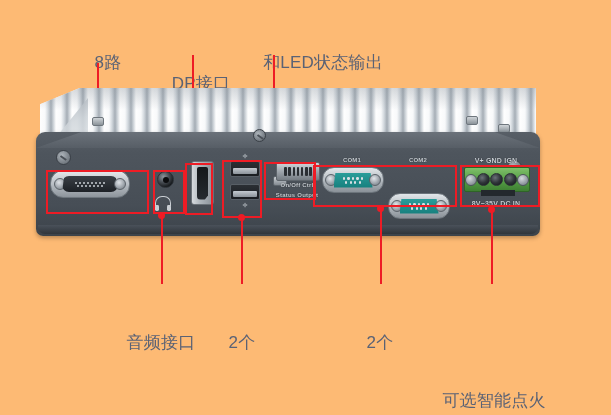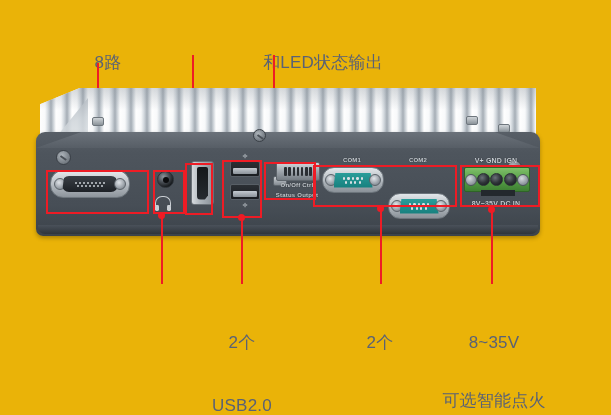--- a/index.html
+++ b/index.html
@@ -8,21 +8,21 @@
     padding: 0;
     background: #ffffff;
   }
   body {
     font-family: "Liberation Sans", "DejaVu Sans", sans-serif;
   }
   #stage {
     position: relative;
     width: 611px;
     height: 415px;
-    background: #eab308;
+    background: #fdba74;
     overflow: hidden;
   }
 
   
   .anno {
     position: absolute;
     color: #5a6275;
     font-size: 17px;
     line-height: 21px;
     font-weight: 400;
@@ -361,20 +361,23 @@
 </head>
 <body>
 
 <div id="stage">
 
   <div class="anno" style="left:48px; top:10px; width:120px;">
     <span class="l">8路</span>
     <span class="l">DIO端口</span>
   </div>
 
+  <div class="anno" style="left:156px; top:31px; width:90px;">
+    <span class="l">DP接口</span>
+  </div>
 
   <div class="anno" style="left:243px; top:10px; width:160px;">
     <span class="l">和LED状态输出</span>
   </div>
 
   <div class="vline" style="left:97px; top:63px; height:110px;"></div>
   <div class="dot" style="left:94px; top:169px;"></div>
 
   <div class="vline" style="left:192px; top:55px; height:117px;"></div>
   <div class="dot" style="left:189px; top:168px;"></div>
@@ -525,32 +528,33 @@
 
   <div class="dot" style="left:238px; top:214px;"></div>
   <div class="vline" style="left:241px; top:218px; height:66px;"></div>
 
   <div class="dot" style="left:377px; top:205px;"></div>
   <div class="vline" style="left:380px; top:209px; height:75px;"></div>
 
   <div class="dot" style="left:488px; top:206px;"></div>
   <div class="vline" style="left:491px; top:210px; height:74px;"></div>
 
+  <div class="anno" style="left:101px; top:290px; width:120px;">
+    <span class="l">音频接口</span>
+  </div>
 
   <div class="anno" style="left:196px; top:290px; width:92px;">
     <span class="l">2个</span>
-    <span class="l">USB2.0</span>
   </div>
 
   <div class="anno" style="left:320px; top:290px; width:120px;">
     <span class="l">2个</span>
   </div>
 
   <div class="anno" style="left:442px; top:290px; width:104px;">
-    <span class="l">8~35V</span>
   </div>
 
   <div class="anno" style="left:428px; top:348px; width:132px;">
     <span class="l">可选智能点火</span>
     
   </div>
 
 
 </div>
 

